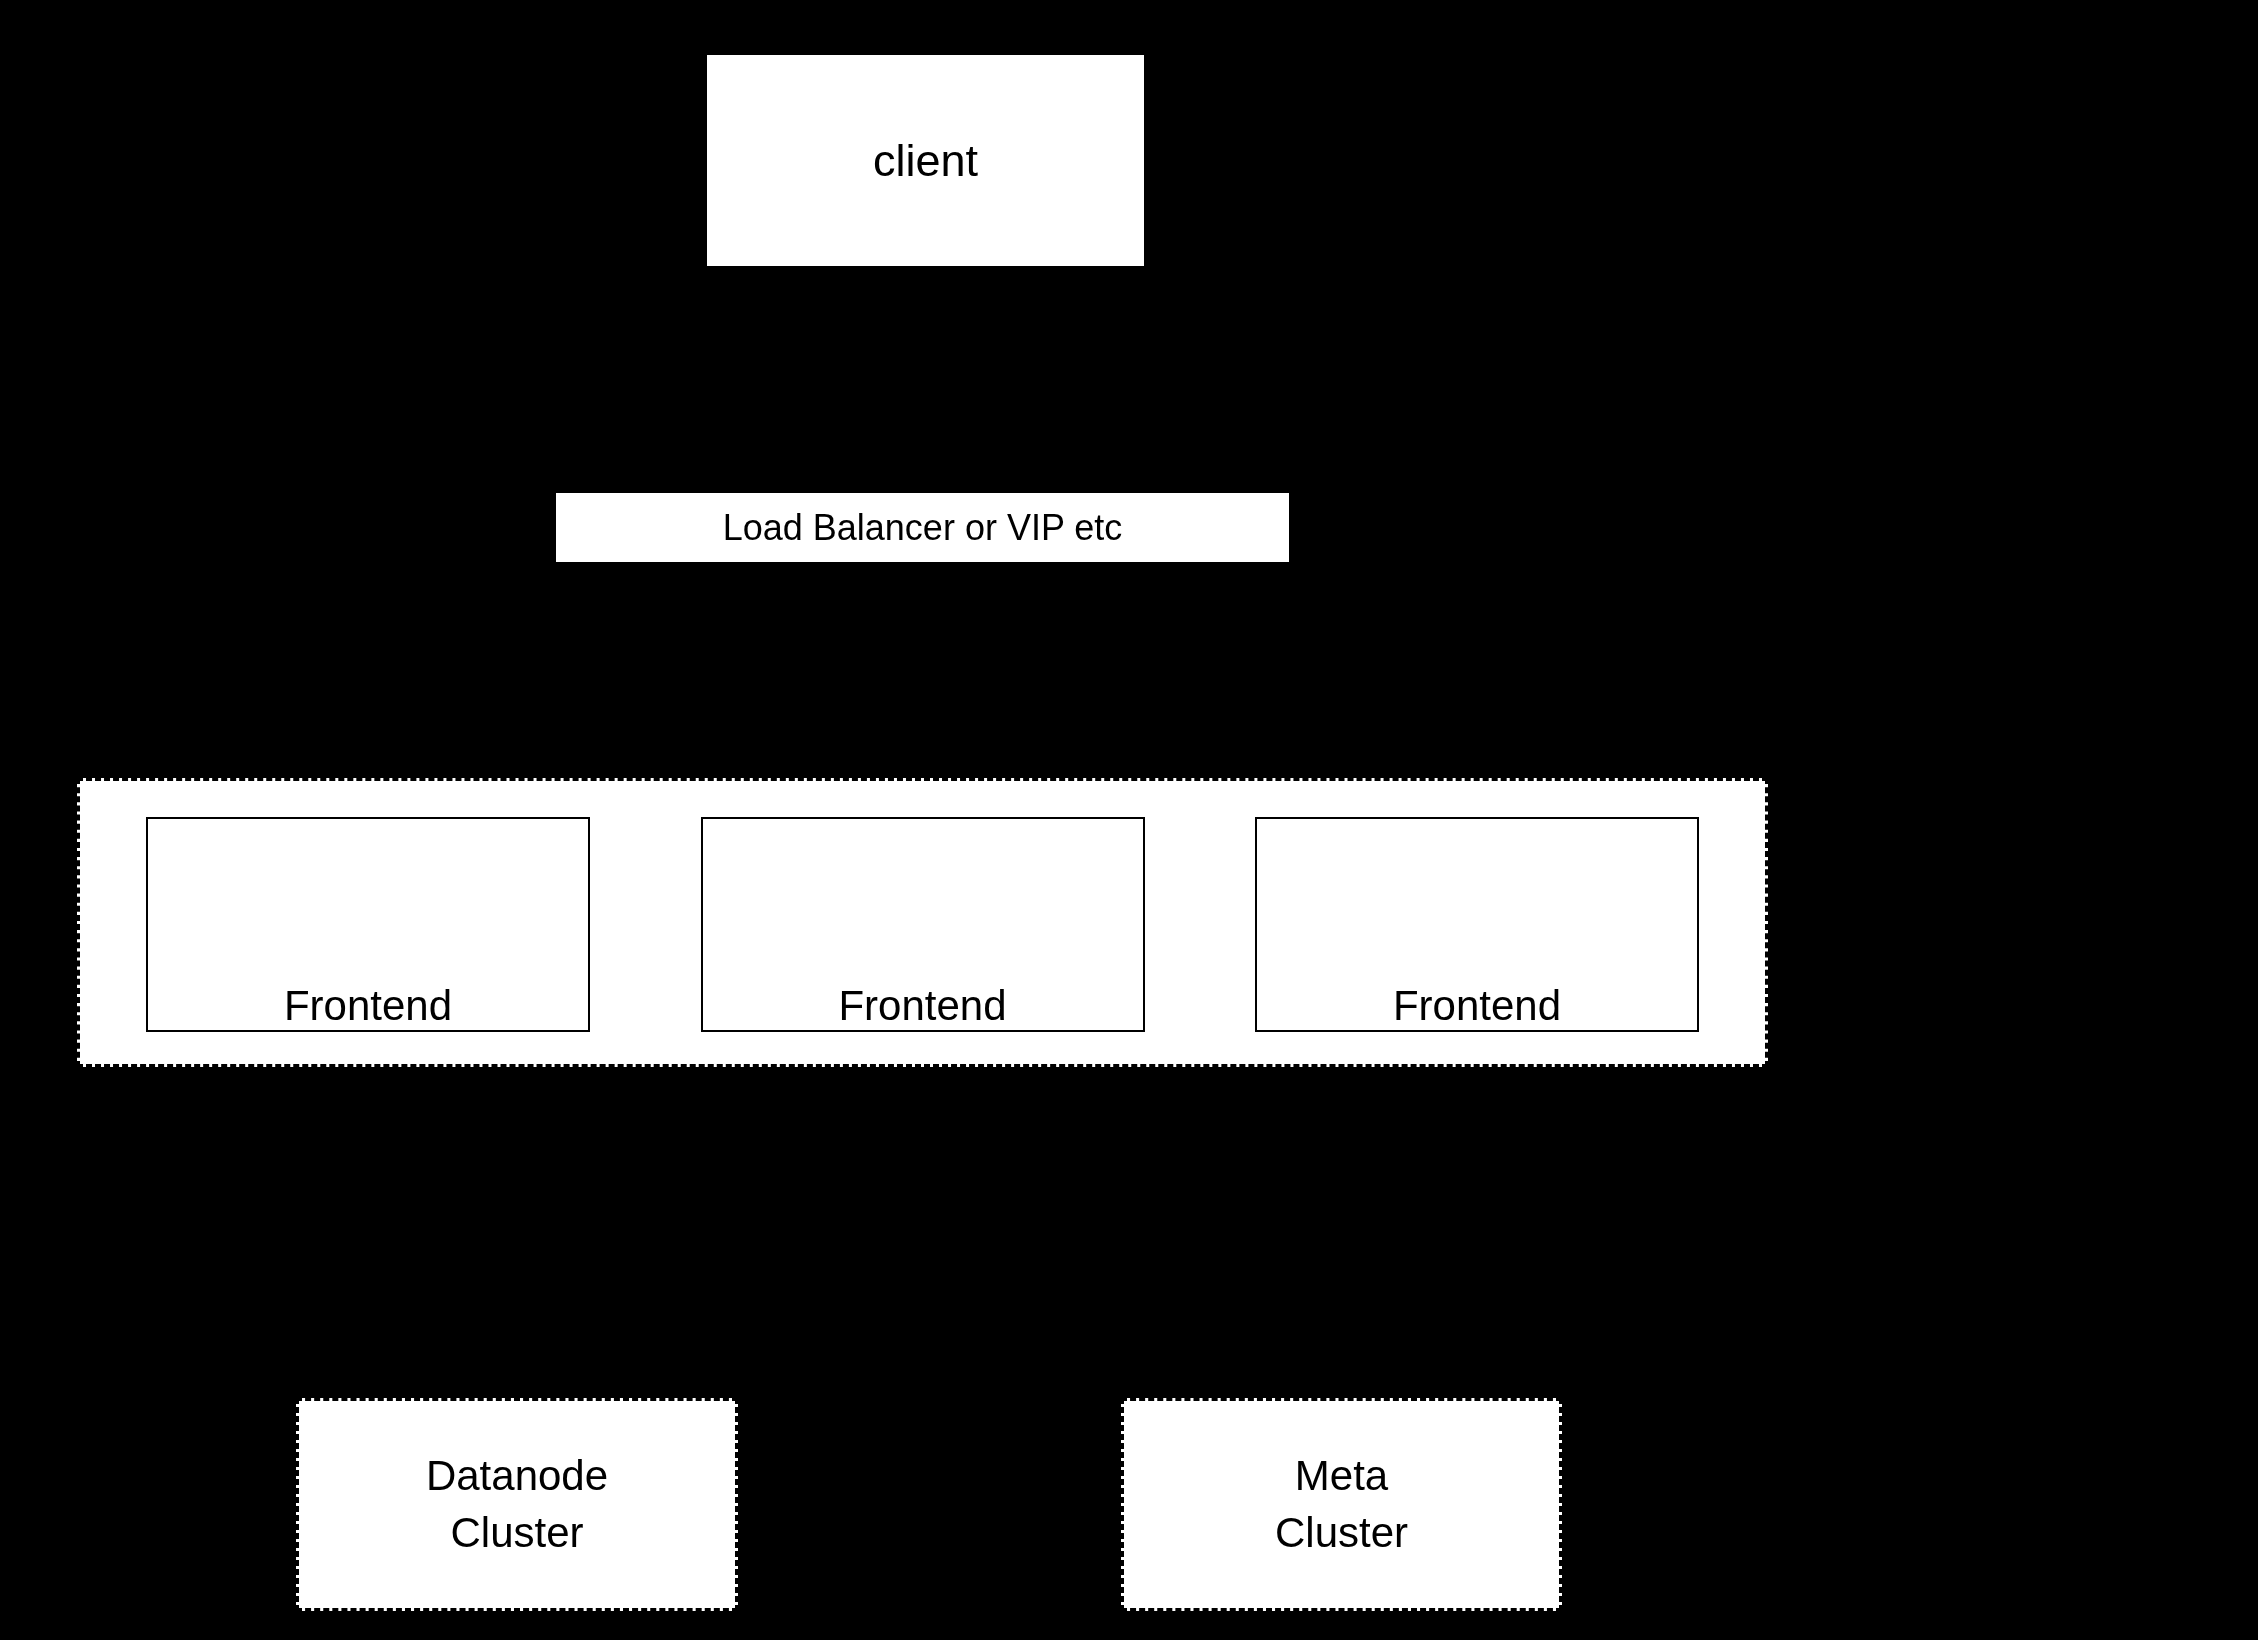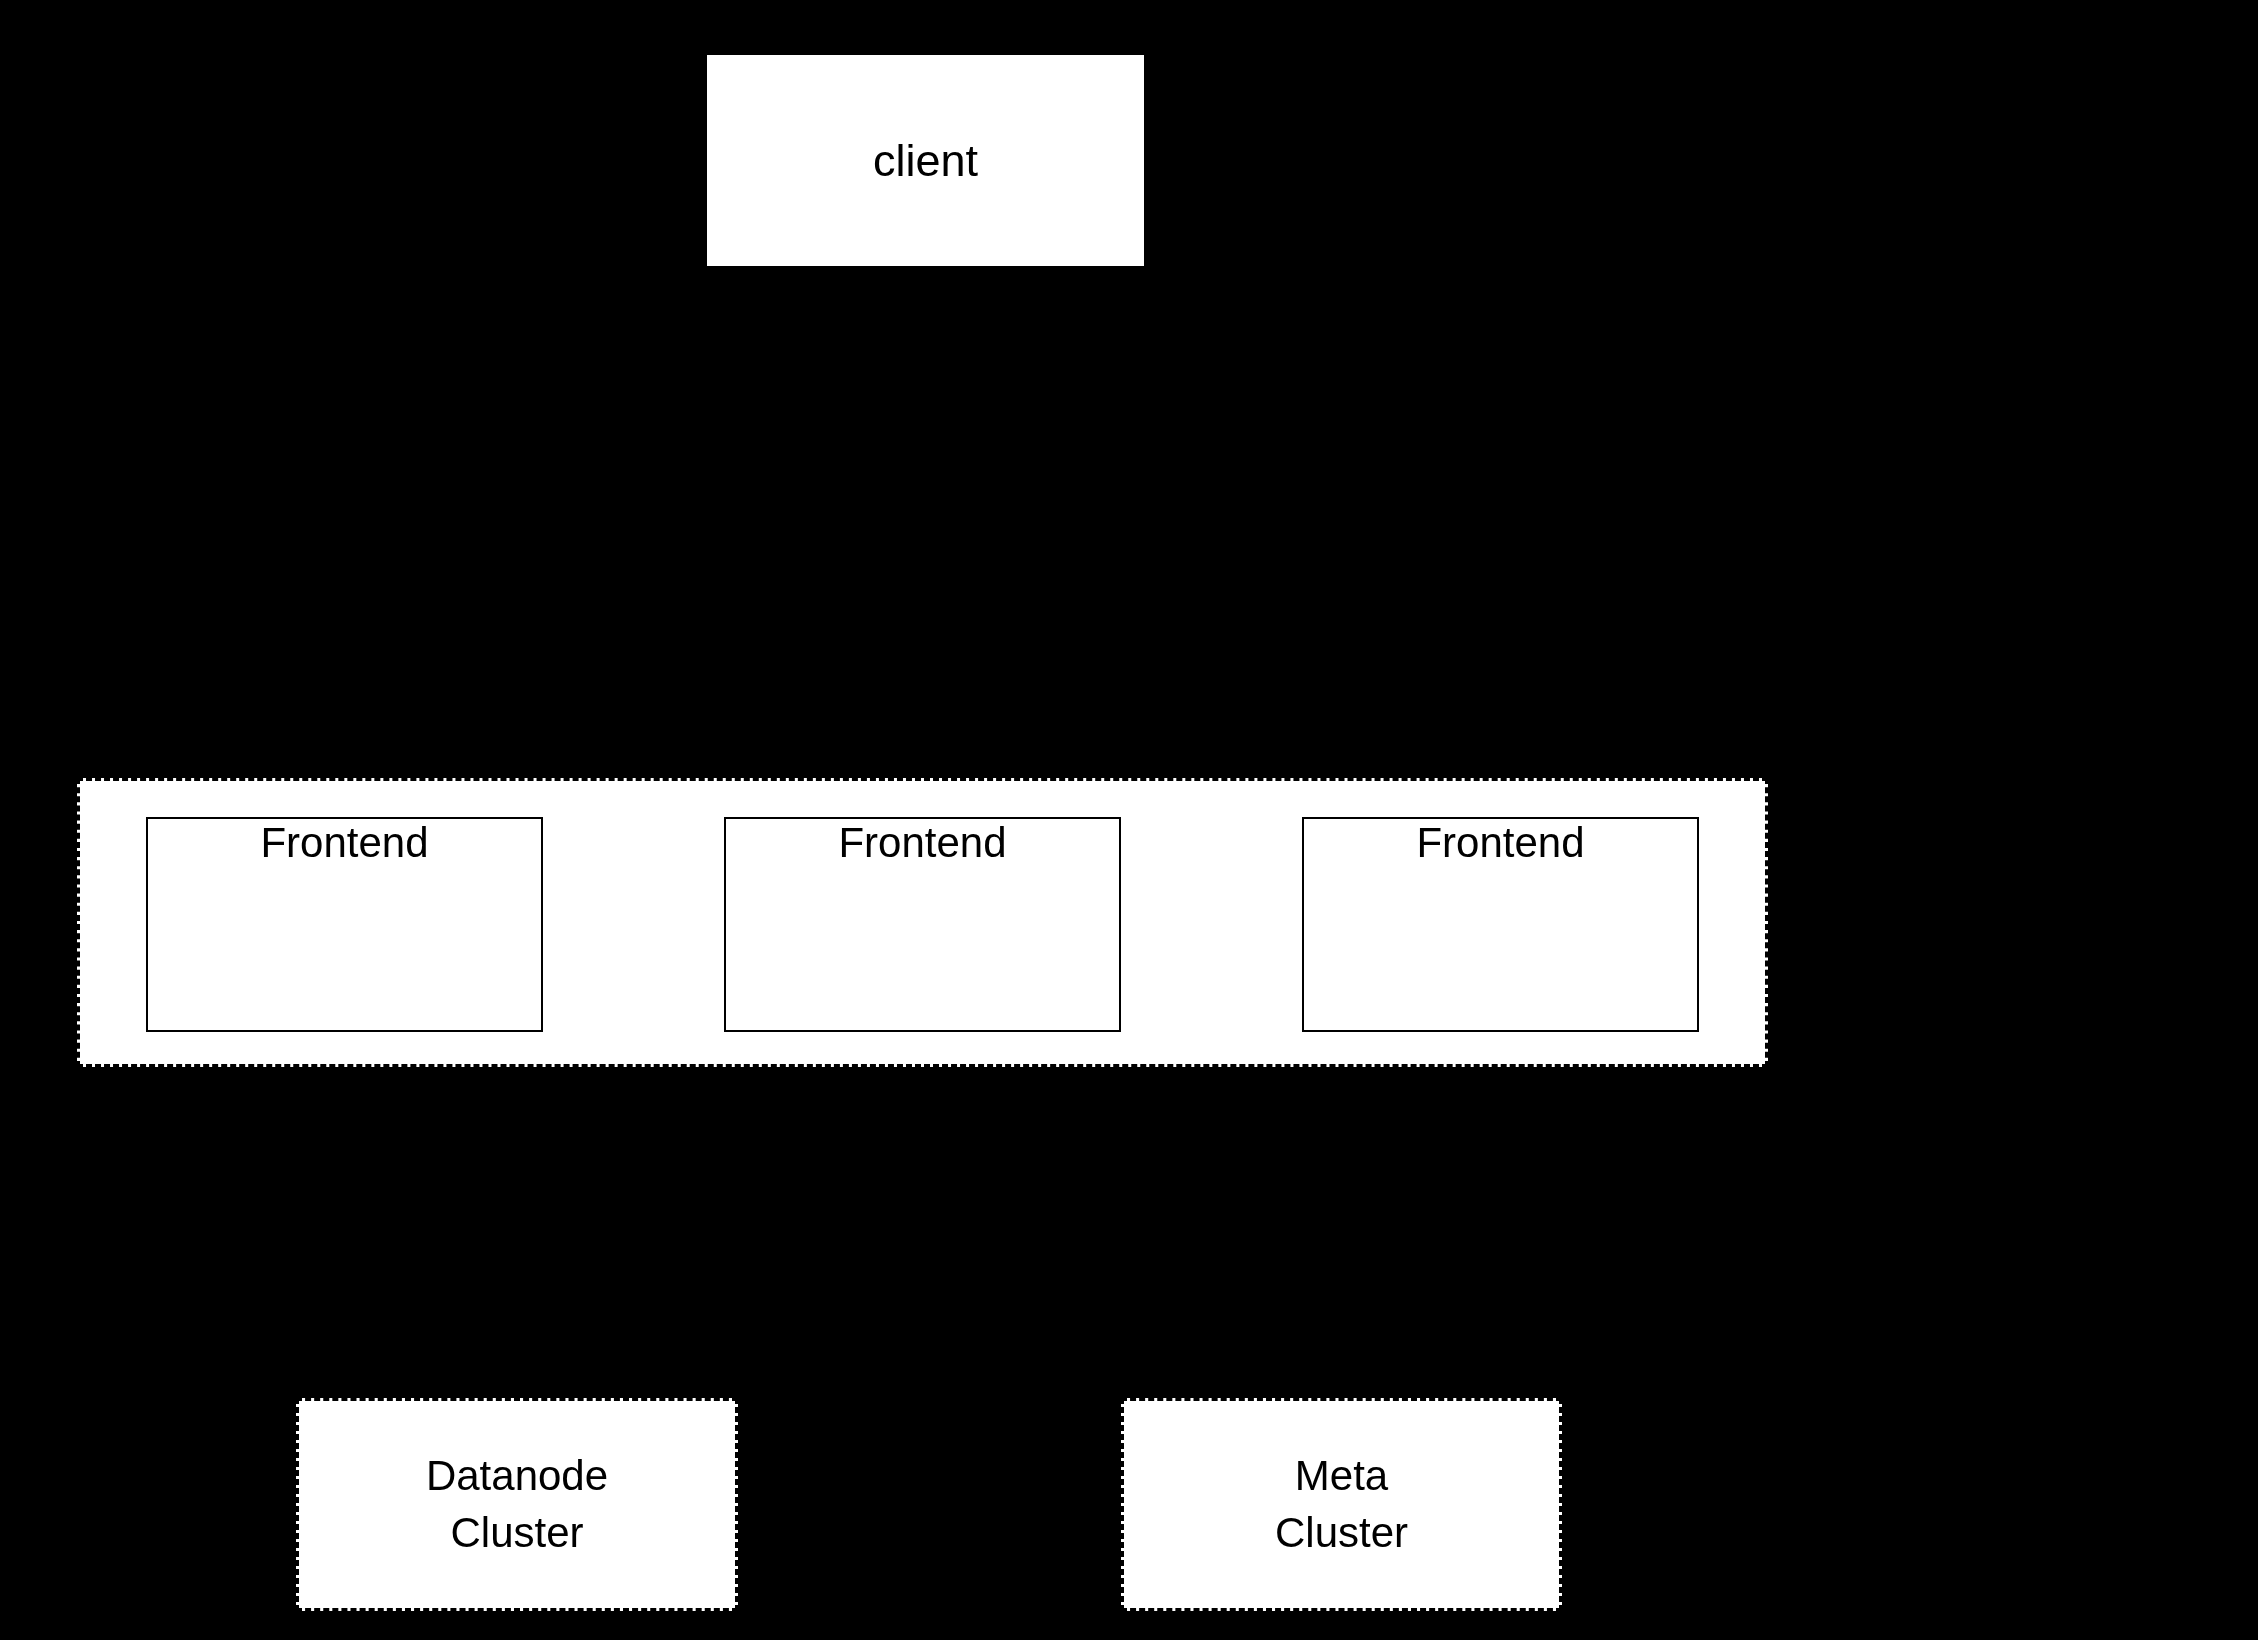--- a/index.html
+++ b/index.html
@@ -53,26 +53,26 @@
     width: 1691px; height: 289px;
     background: var(--node-fill);
     border: 3.6px dashed var(--node-border);
     display: flex;
     flex-direction: row;
     justify-content: space-between;
     align-items: flex-start;
     padding: 36px 66px 0 66px;
   }
   .frontend-box {
-    width: 397px;
+    width: 444px;
     height: 215px;
     background: var(--node-fill);
     border: 2.7px solid var(--node-border);
     display: flex;
-    align-items: flex-start;
+    align-items: flex-end;
     justify-content: center;
     font-size: 42px;
   }
   .node-datanode {
     left: 296px; top: 1386px;
     width: 442px; height: 213px;
     font-size: 42px;
     line-height: 1.35;
     white-space: pre-line;
   }
@@ -89,20 +89,23 @@
 </style>
 </head>
 <body>
 
 <div class="canvas">
 
   <div class="node node-client">
     <span class="label">client</span>
   </div>
 
+  <div class="node node-lb">
+    <span class="label">Load Balancer or VIP etc</span>
+  </div>
 
   <div class="frontend-group">
     <div class="frontend-box">
       <span class="label">Frontend</span>
     </div>
     <div class="frontend-box">
       <span class="label">Frontend</span>
     </div>
     <div class="frontend-box">
       <span class="label">Frontend</span>

